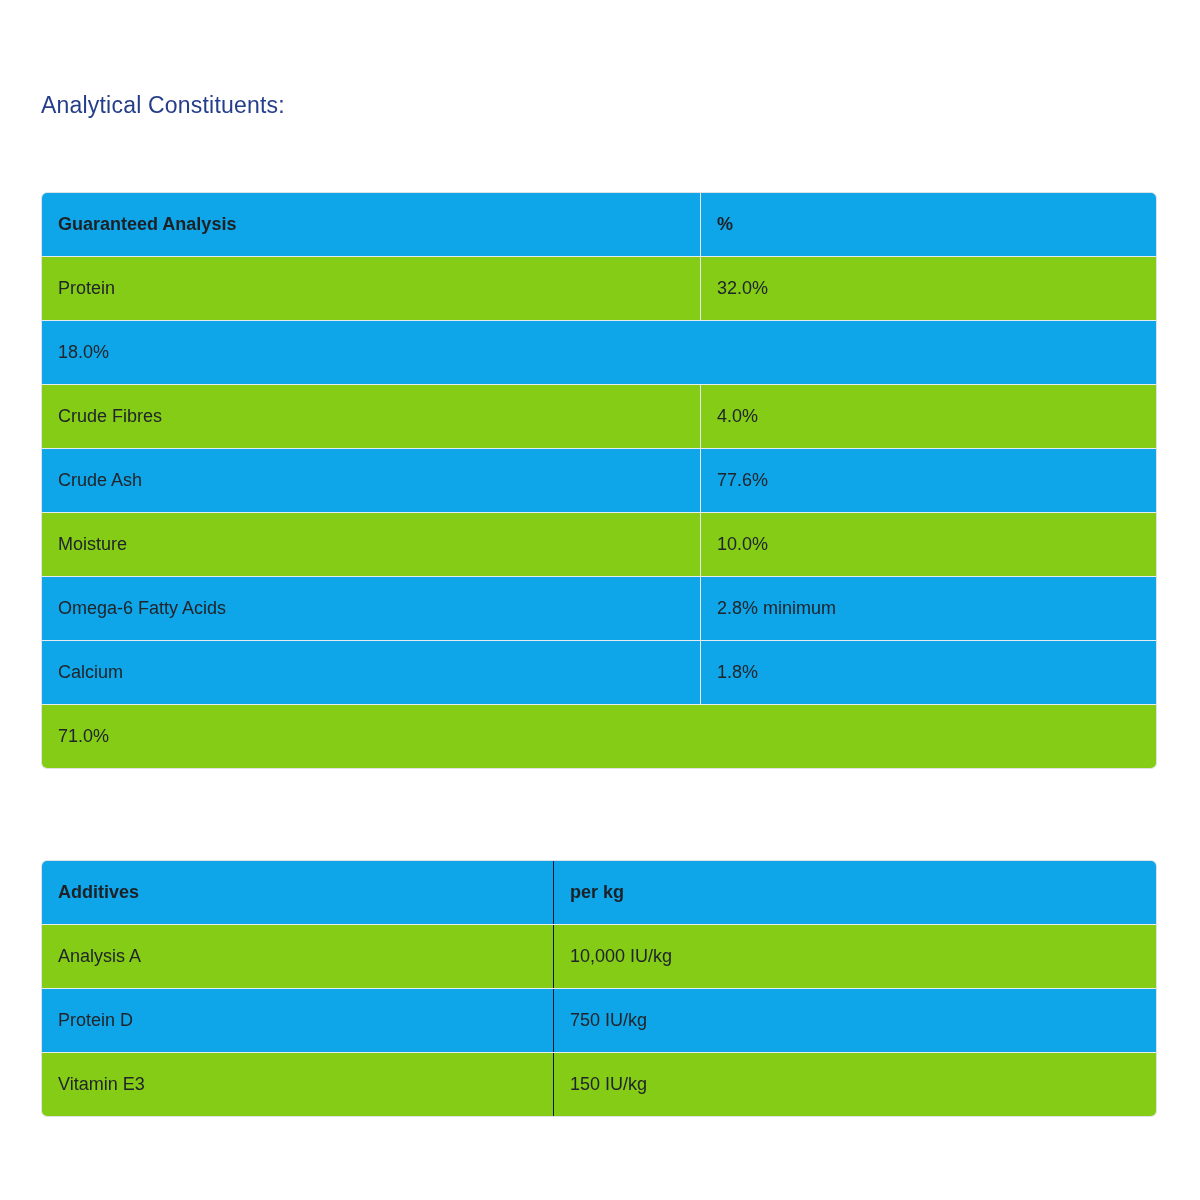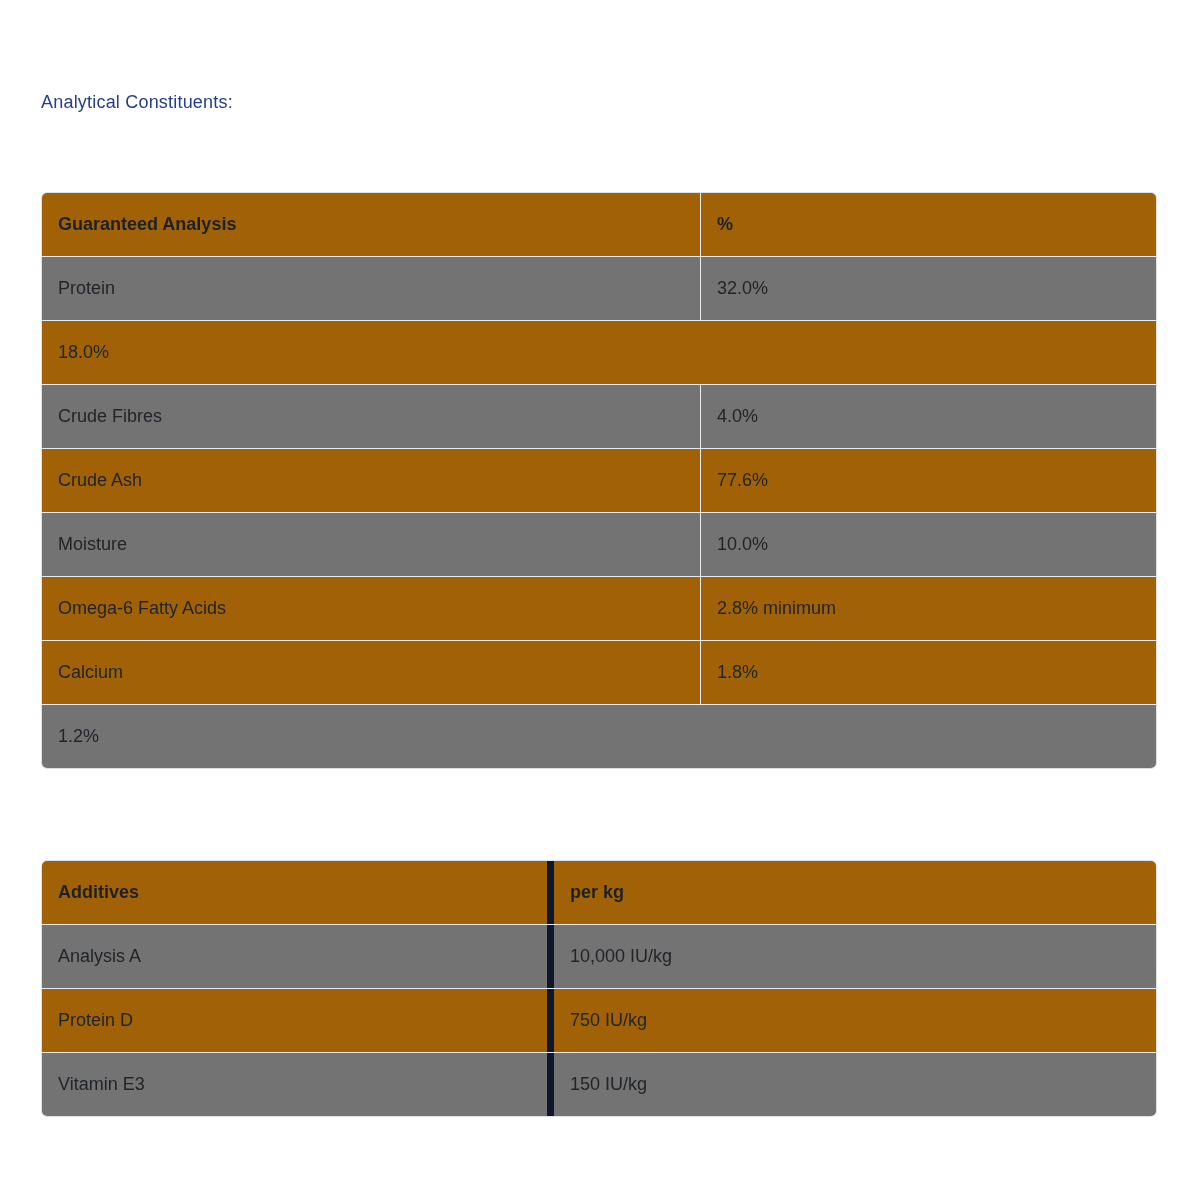--- a/index.html
+++ b/index.html
@@ -7,45 +7,45 @@
   body {
     width:1200px; height:1200px;
     font-family:"Liberation Sans", "DejaVu Sans", sans-serif;
     position:relative;
     color:#212529;
   }
   .page { position:absolute; top:0; left:0; width:1200px; height:1200px; }
 
   .page-title {
     position:absolute; left:41px; top:92px;
-    font-size:18px; font-weight:500; color:#253e8a;
+    font-size:23px; font-weight:500; color:#253e8a;
     letter-spacing:0.2px;
   }
 
   .data-table {
     position:absolute; left:41px; width:1116px;
     border:1px solid #dee2e6; border-radius:6px;
     background:#ffffff; overflow:hidden;
   }
   .t1 { top:192px; }
   .t2 { top:860px; }
 
-  .tr { display:flex; background:#a16207; }
+  .tr { display:flex; background:#0ea5e9; }
   .tr + .tr { border-top:1px solid #e9ecef; }
-  .tr.striped { background:#737373; }
+  .tr.striped { background:#84cc16; }
 
   .td {
     padding:18px 16px;
     font-size:18px; line-height:27px; color:#212529;
   }
   .td.head { font-weight:700; color:#1d2125; }
 
   .t1 .col-label { width:659px; border-right:1px solid #e9ecef; }
   .t1 .col-value { flex:1; }
-  .t2 .col-label { width:512px; border-right:7px solid #0f172a; }
+  .t2 .col-label { width:512px; border-right:1px solid #0f172a; }
   .t2 .col-value { flex:1; }
 </style>
 </head>
 <body>
 
 <div class="page">
 
   <h2 class="page-title">Analytical Constituents:</h2>
 
   <div class="data-table t1">
@@ -74,21 +74,21 @@
     </div>
     <div class="tr">
       <div class="td col-label">Omega-6 Fatty Acids</div>
       <div class="td col-value">2.8% minimum</div>
     </div>
     <div class="tr">
       <div class="td col-label">Calcium</div>
       <div class="td col-value">1.8%</div>
     </div>
     <div class="tr striped">
-      <div class="td col-value">1.2%</div>
+      <div class="td col-value">71.0%</div>
     </div>
   </div>
 
   <div class="data-table t2">
     <div class="tr">
       <div class="td head col-label">Additives</div>
       <div class="td head col-value">per kg</div>
     </div>
     <div class="tr striped">
       <div class="td col-label">Analysis A</div>

